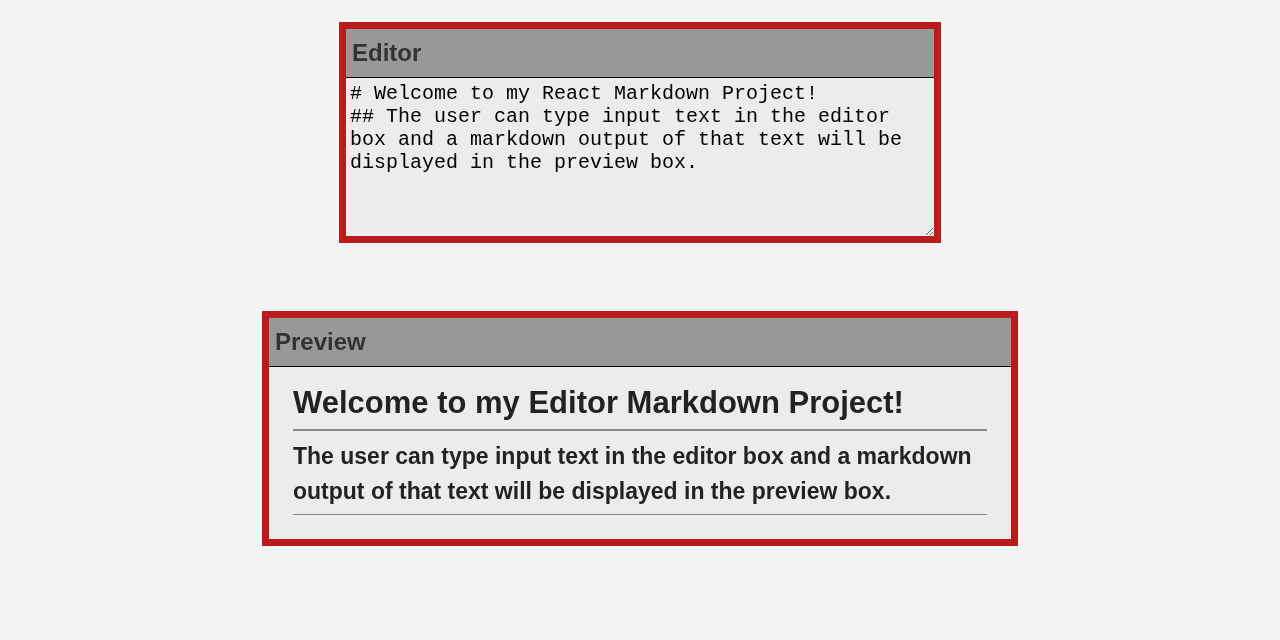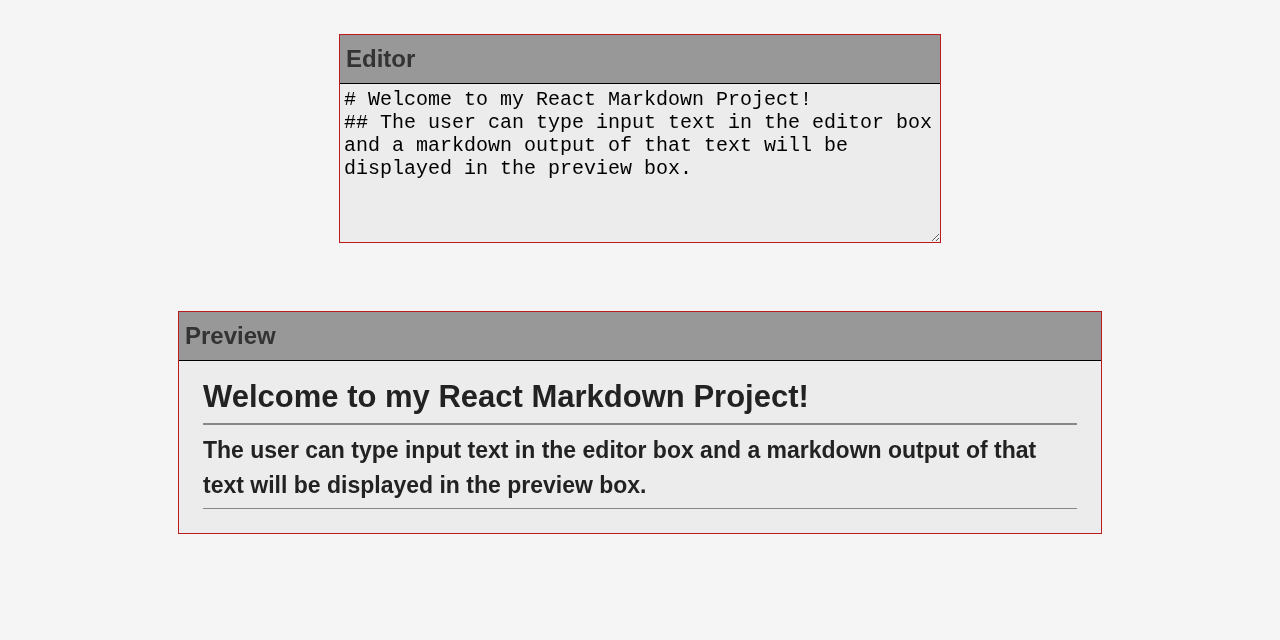--- a/index.html
+++ b/index.html
@@ -8,23 +8,23 @@
       padding: 0;
     }
     body {
       font-family: Arial, Helvetica, sans-serif;
       background: #f5f5f5;
       width: 1280px;
       height: 640px;
       padding-top: 22px;
     }
     .panel {
-      border: 1px solid #b91c1c;
+      border: 7px solid #b91c1c;
       background: #ececec;
-      margin: 12px auto;
+      margin: 0 auto;
     }
     .panel-header {
       background: #989898;
       color: #333;
       font-weight: bold;
       font-size: 24px;
       padding: 10px 6px;
       border-bottom: 1px solid #000;
     }
     .editor-panel {
@@ -38,21 +38,21 @@
       font-family: "Menlo", "Consolas", "Courier New", monospace;
       font-size: 20px;
       line-height: 1.15;
       padding: 4px;
       resize: both;
       outline: none;
       color: #000;
       display: block;
     }
     .preview-panel {
-      width: 924px;
+      width: 756px;
       margin-top: 68px;
     }
     .preview-body {
       padding: 18px 24px 24px 24px;
     }
     .preview-body h1 {
       font-size: 31px;
       font-weight: bold;
       color: #222;
       padding-bottom: 8px;
@@ -73,16 +73,16 @@
 
 <div class="panel editor-panel">
   <div class="panel-header">Editor</div>
   <textarea class="editor-textarea" style=""># Welcome to my React Markdown Project!
 ## The user can type input text in the editor box and a markdown output of that text will be displayed in the preview box.</textarea>
 </div>
 
 <div class="panel preview-panel">
   <div class="panel-header">Preview</div>
   <div class="preview-body">
-    <h1>Welcome to my React Markdown Project!</h1>
+    <h1>Welcome to my Editor Markdown Project!</h1>
     <h2>The user can type input text in the editor box and a markdown output of that text will be displayed in the preview box.</h2>
   </div>
 </div>
 
 </body></html>

